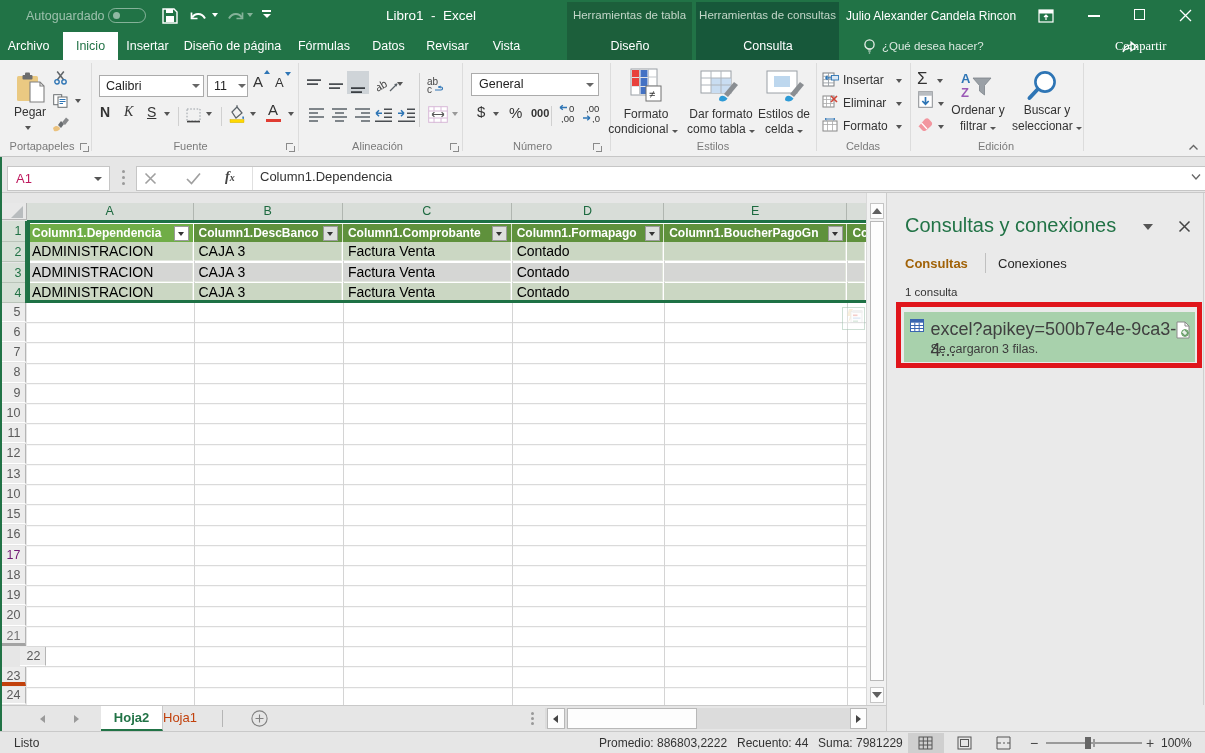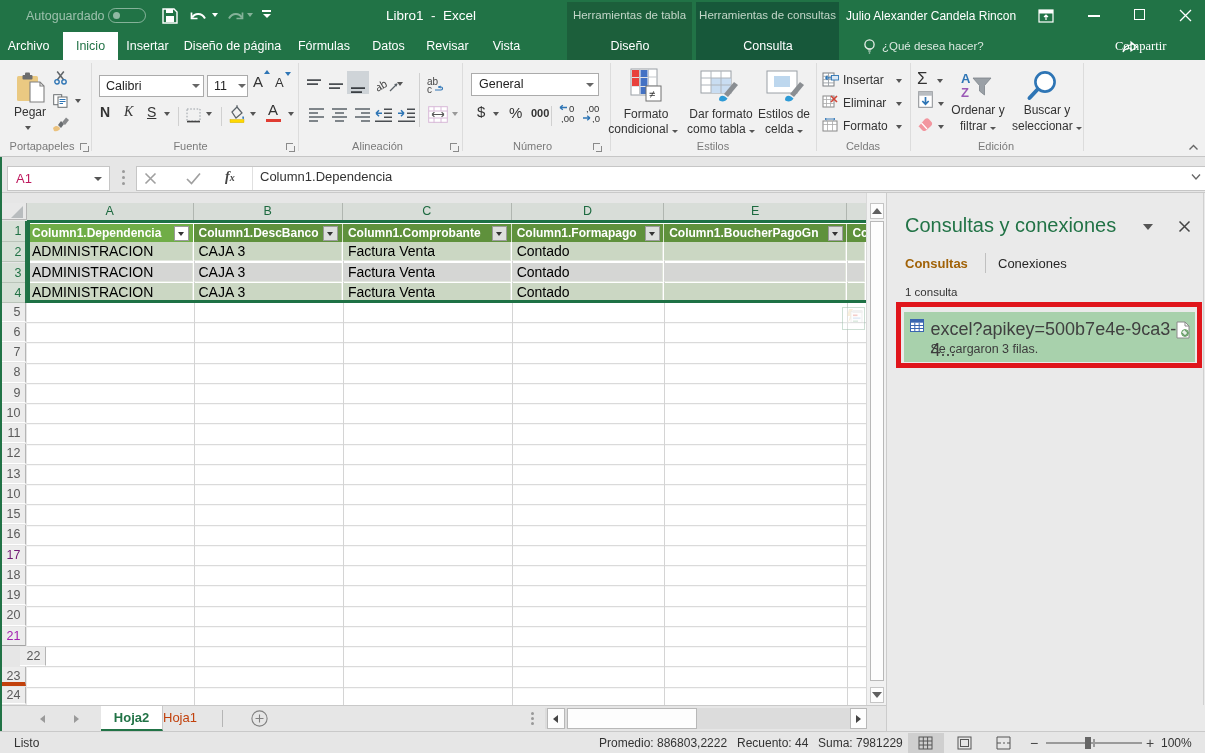--- a/index.html
+++ b/index.html
@@ -440,21 +440,21 @@
       <div class="rowhdr" style="top:231.2px;height:19.25px;line-height:19.25px;background:#ececec;color:#5a5a5a;border-right:1px solid #b5b5b5;border-bottom:1px solid #fff;">11</div>
       <div class="rowhdr" style="top:251.45px;height:19.25px;line-height:19.25px;background:#ececec;color:#5a5a5a;border-right:1px solid #b5b5b5;border-bottom:1px solid #fff;">12</div>
       <div class="rowhdr" style="top:271.7px;height:19.25px;line-height:19.25px;background:#ececec;color:#5a5a5a;border-right:1px solid #b5b5b5;border-bottom:1px solid #fff;">13</div>
       <div class="rowhdr" style="top:291.95px;height:19.25px;line-height:19.25px;background:#ececec;color:#5a5a5a;border-right:1px solid #b5b5b5;border-bottom:1px solid #fff;">10</div>
       <div class="rowhdr" style="top:312.2px;height:19.25px;line-height:19.25px;background:#ececec;color:#5a5a5a;border-right:1px solid #b5b5b5;border-bottom:1px solid #fff;">15</div>
       <div class="rowhdr" style="top:332.45px;height:19.25px;line-height:19.25px;background:#ececec;color:#5a5a5a;border-right:1px solid #b5b5b5;border-bottom:1px solid #fff;">16</div>
       <div class="rowhdr" style="top:352.7px;height:19.25px;line-height:19.25px;background:#ececec;color:#701a75;border-right:1px solid #b5b5b5;border-bottom:1px solid #fff;">17</div>
       <div class="rowhdr" style="top:372.95px;height:19.25px;line-height:19.25px;background:#ececec;color:#5a5a5a;border-right:1px solid #b5b5b5;border-bottom:1px solid #fff;">18</div>
       <div class="rowhdr" style="top:393.2px;height:19.25px;line-height:19.25px;background:#ececec;color:#5a5a5a;border-right:1px solid #b5b5b5;border-bottom:1px solid #fff;">19</div>
       <div class="rowhdr" style="top:413.45px;height:19.25px;line-height:19.25px;background:#ececec;color:#5a5a5a;border-right:1px solid #b5b5b5;border-bottom:1px solid #fff;">20</div>
-      <div class="rowhdr" style="top:433.7px;height:19.25px;line-height:19.25px;background:#ececec;color:#a21caf;border-right:1px solid #b5b5b5;border-bottom:1px solid #a3a3a3;">21</div>
+      <div class="rowhdr" style="top:433.7px;height:19.25px;line-height:19.25px;background:#ececec;color:#737373;border-right:1px solid #b5b5b5;border-bottom:3px solid #a3a3a3;">21</div>
       <div class="rowhdr" style="top:453.95px;height:19.25px;line-height:19.25px;background:#ececec;color:#5a5a5a;border-right:1px solid #b5b5b5;border-bottom:1px solid #fff;margin-left:20px;">22</div>
       <div class="rowhdr" style="top:474.2px;height:19.25px;line-height:19.25px;background:#ececec;color:#5a5a5a;border-right:1px solid #b5b5b5;border-bottom:4px solid #c2410c;">23</div>
       <div class="rowhdr" style="top:494.45px;height:16.55000000000001px;line-height:16.55000000000001px;background:#ececec;color:#5a5a5a;border-right:1px solid #b5b5b5;border-bottom:1px solid #fff;">24</div>
     </div>
 
   <div id="table">
       <div class="abs" style="left:27px;top:30.5px;width:166.5px;height:18.8px;background:#70ad47;color:#fff;font-weight:bold;font-size:12px;line-height:18.8px;padding:0 20px 0 5px;overflow:hidden;white-space:nowrap;box-shadow:inset -1px 0 0 rgba(255,255,255,.75);">Column1.Dependencia</div>
       <div class="abs" style="left:174px;top:33px;width:15px;height:15px;background:#ffffff;border:1px solid #9a9a9a;"></div>
       <div class="abs" style="left:178px;top:39px;width:0;height:0;border-left:3.5px solid transparent;border-right:3.5px solid transparent;border-top:4.5px solid #333;"></div>
       <div class="abs" style="left:193.5px;top:30.5px;width:149.4px;height:18.8px;background:#5f913c;color:#fff;font-weight:bold;font-size:12px;line-height:18.8px;padding:0 20px 0 5px;overflow:hidden;white-space:nowrap;box-shadow:inset -1px 0 0 rgba(255,255,255,.75);">Column1.DescBanco</div>

